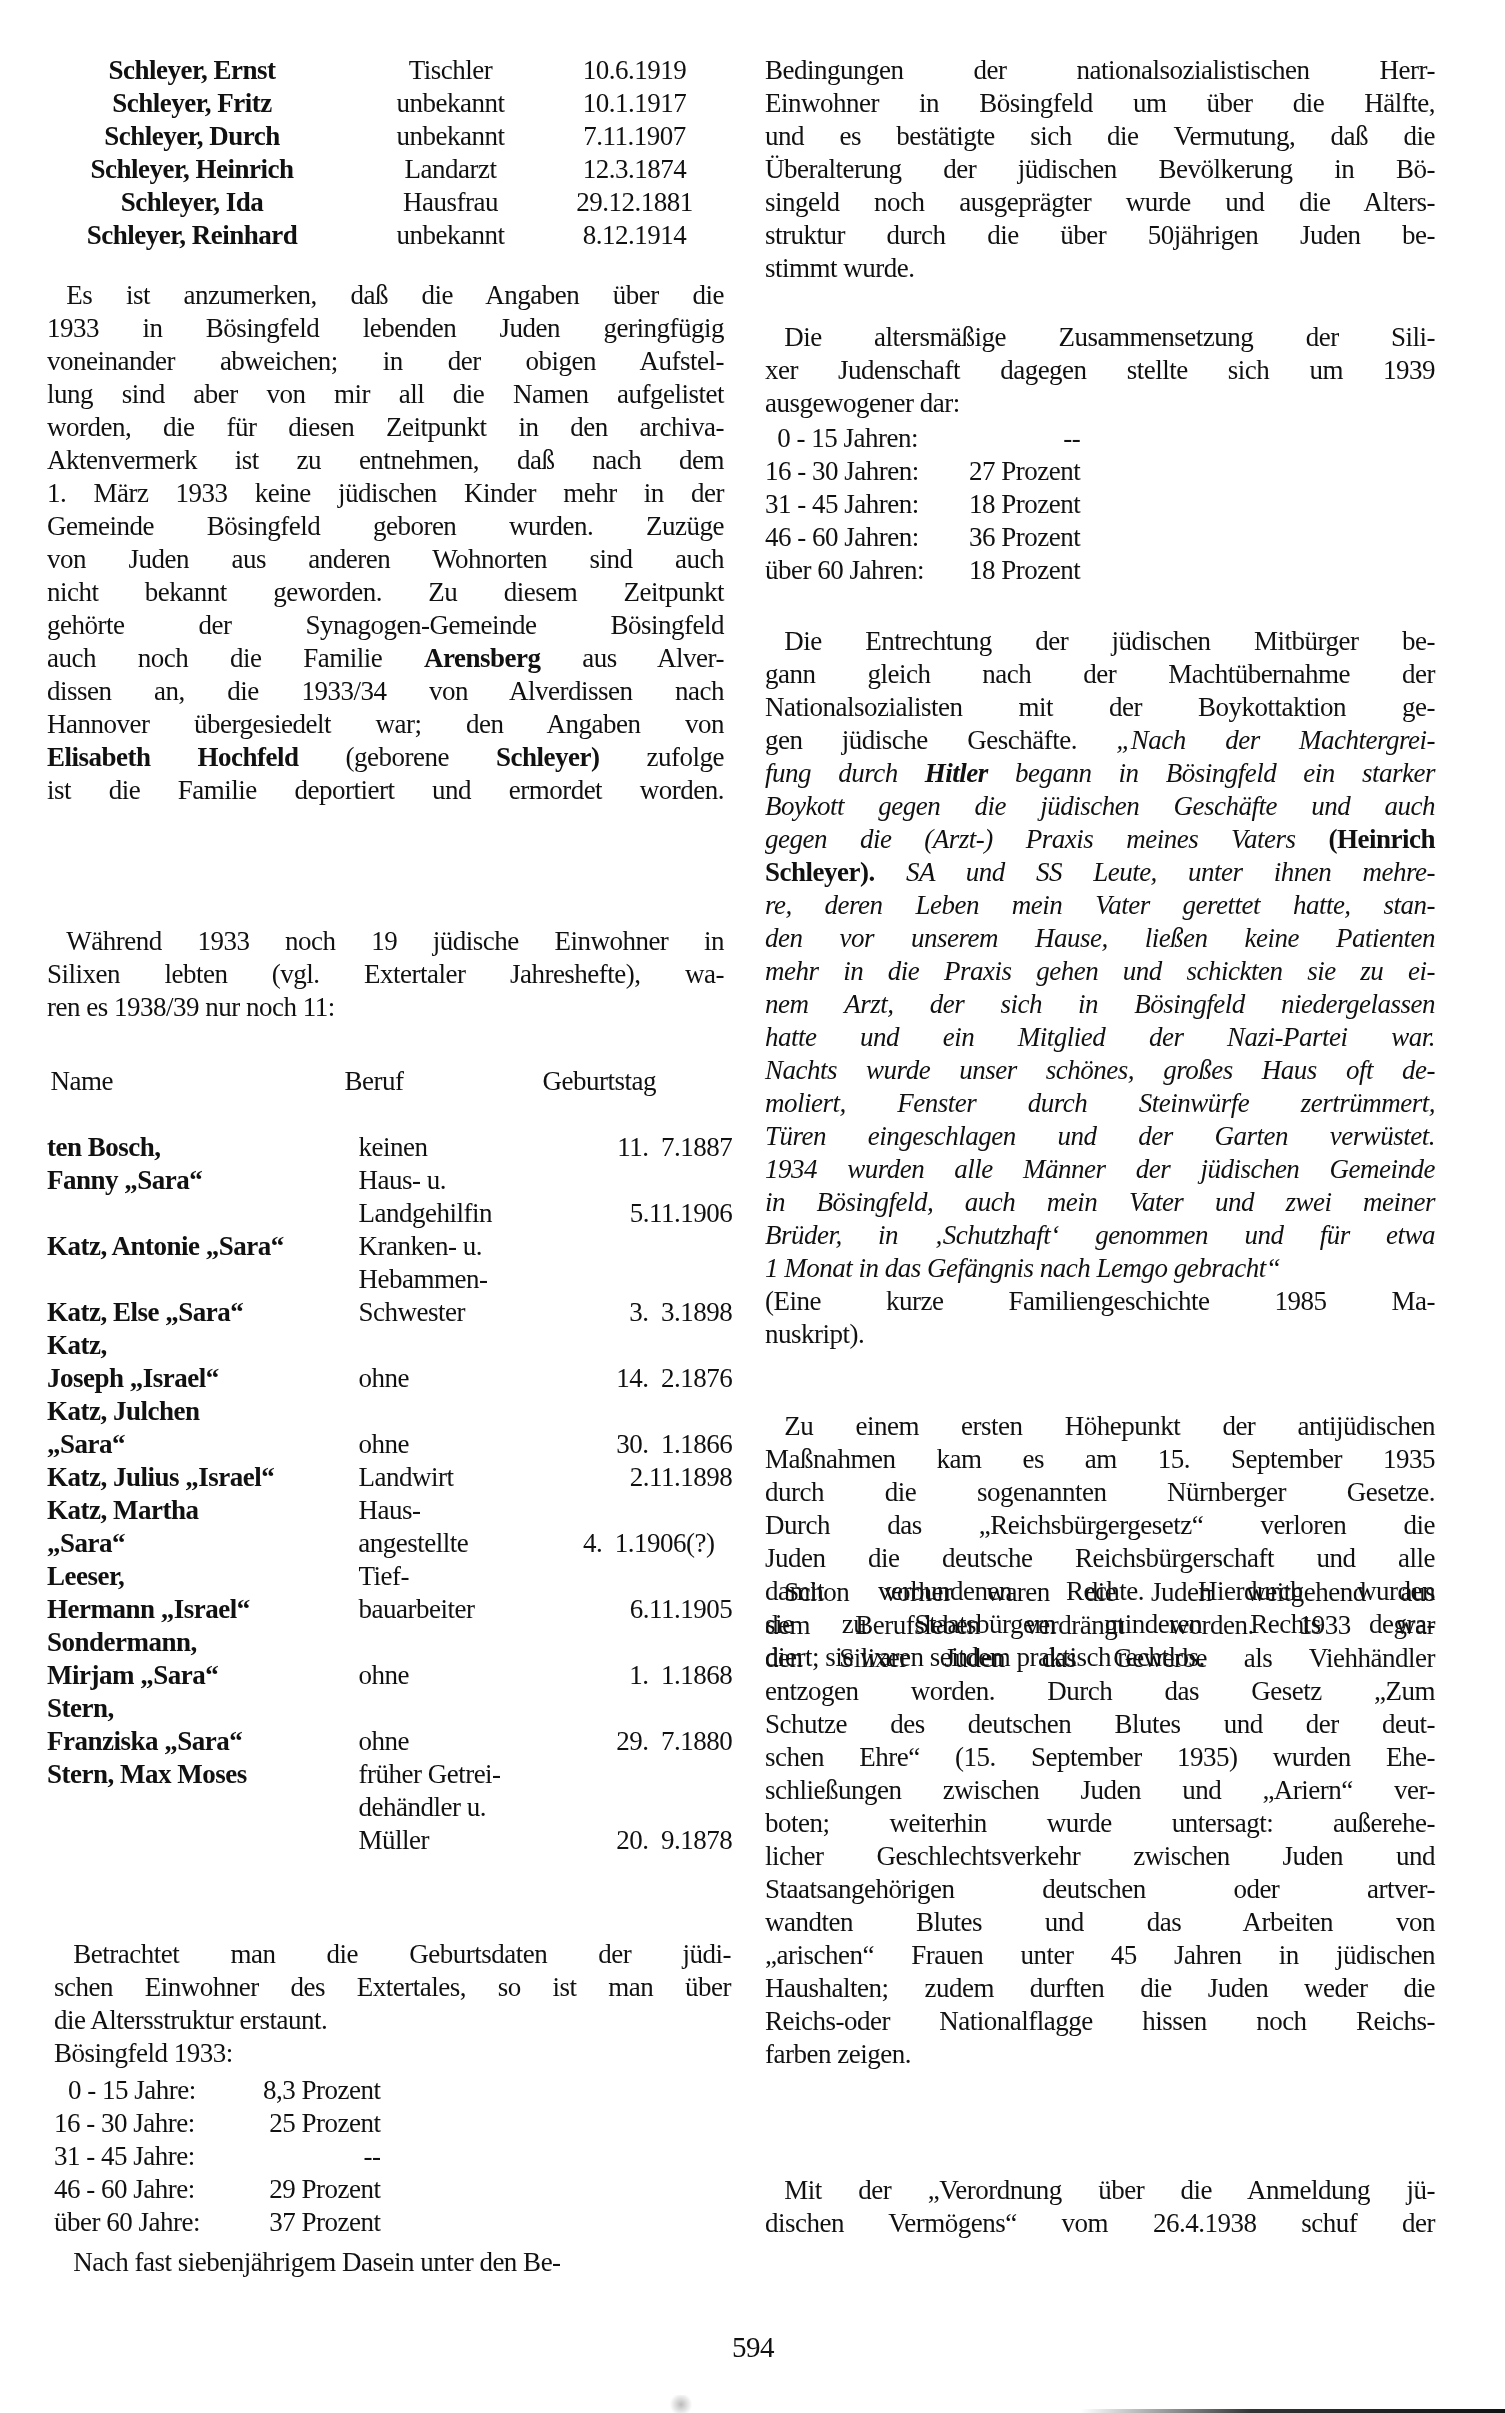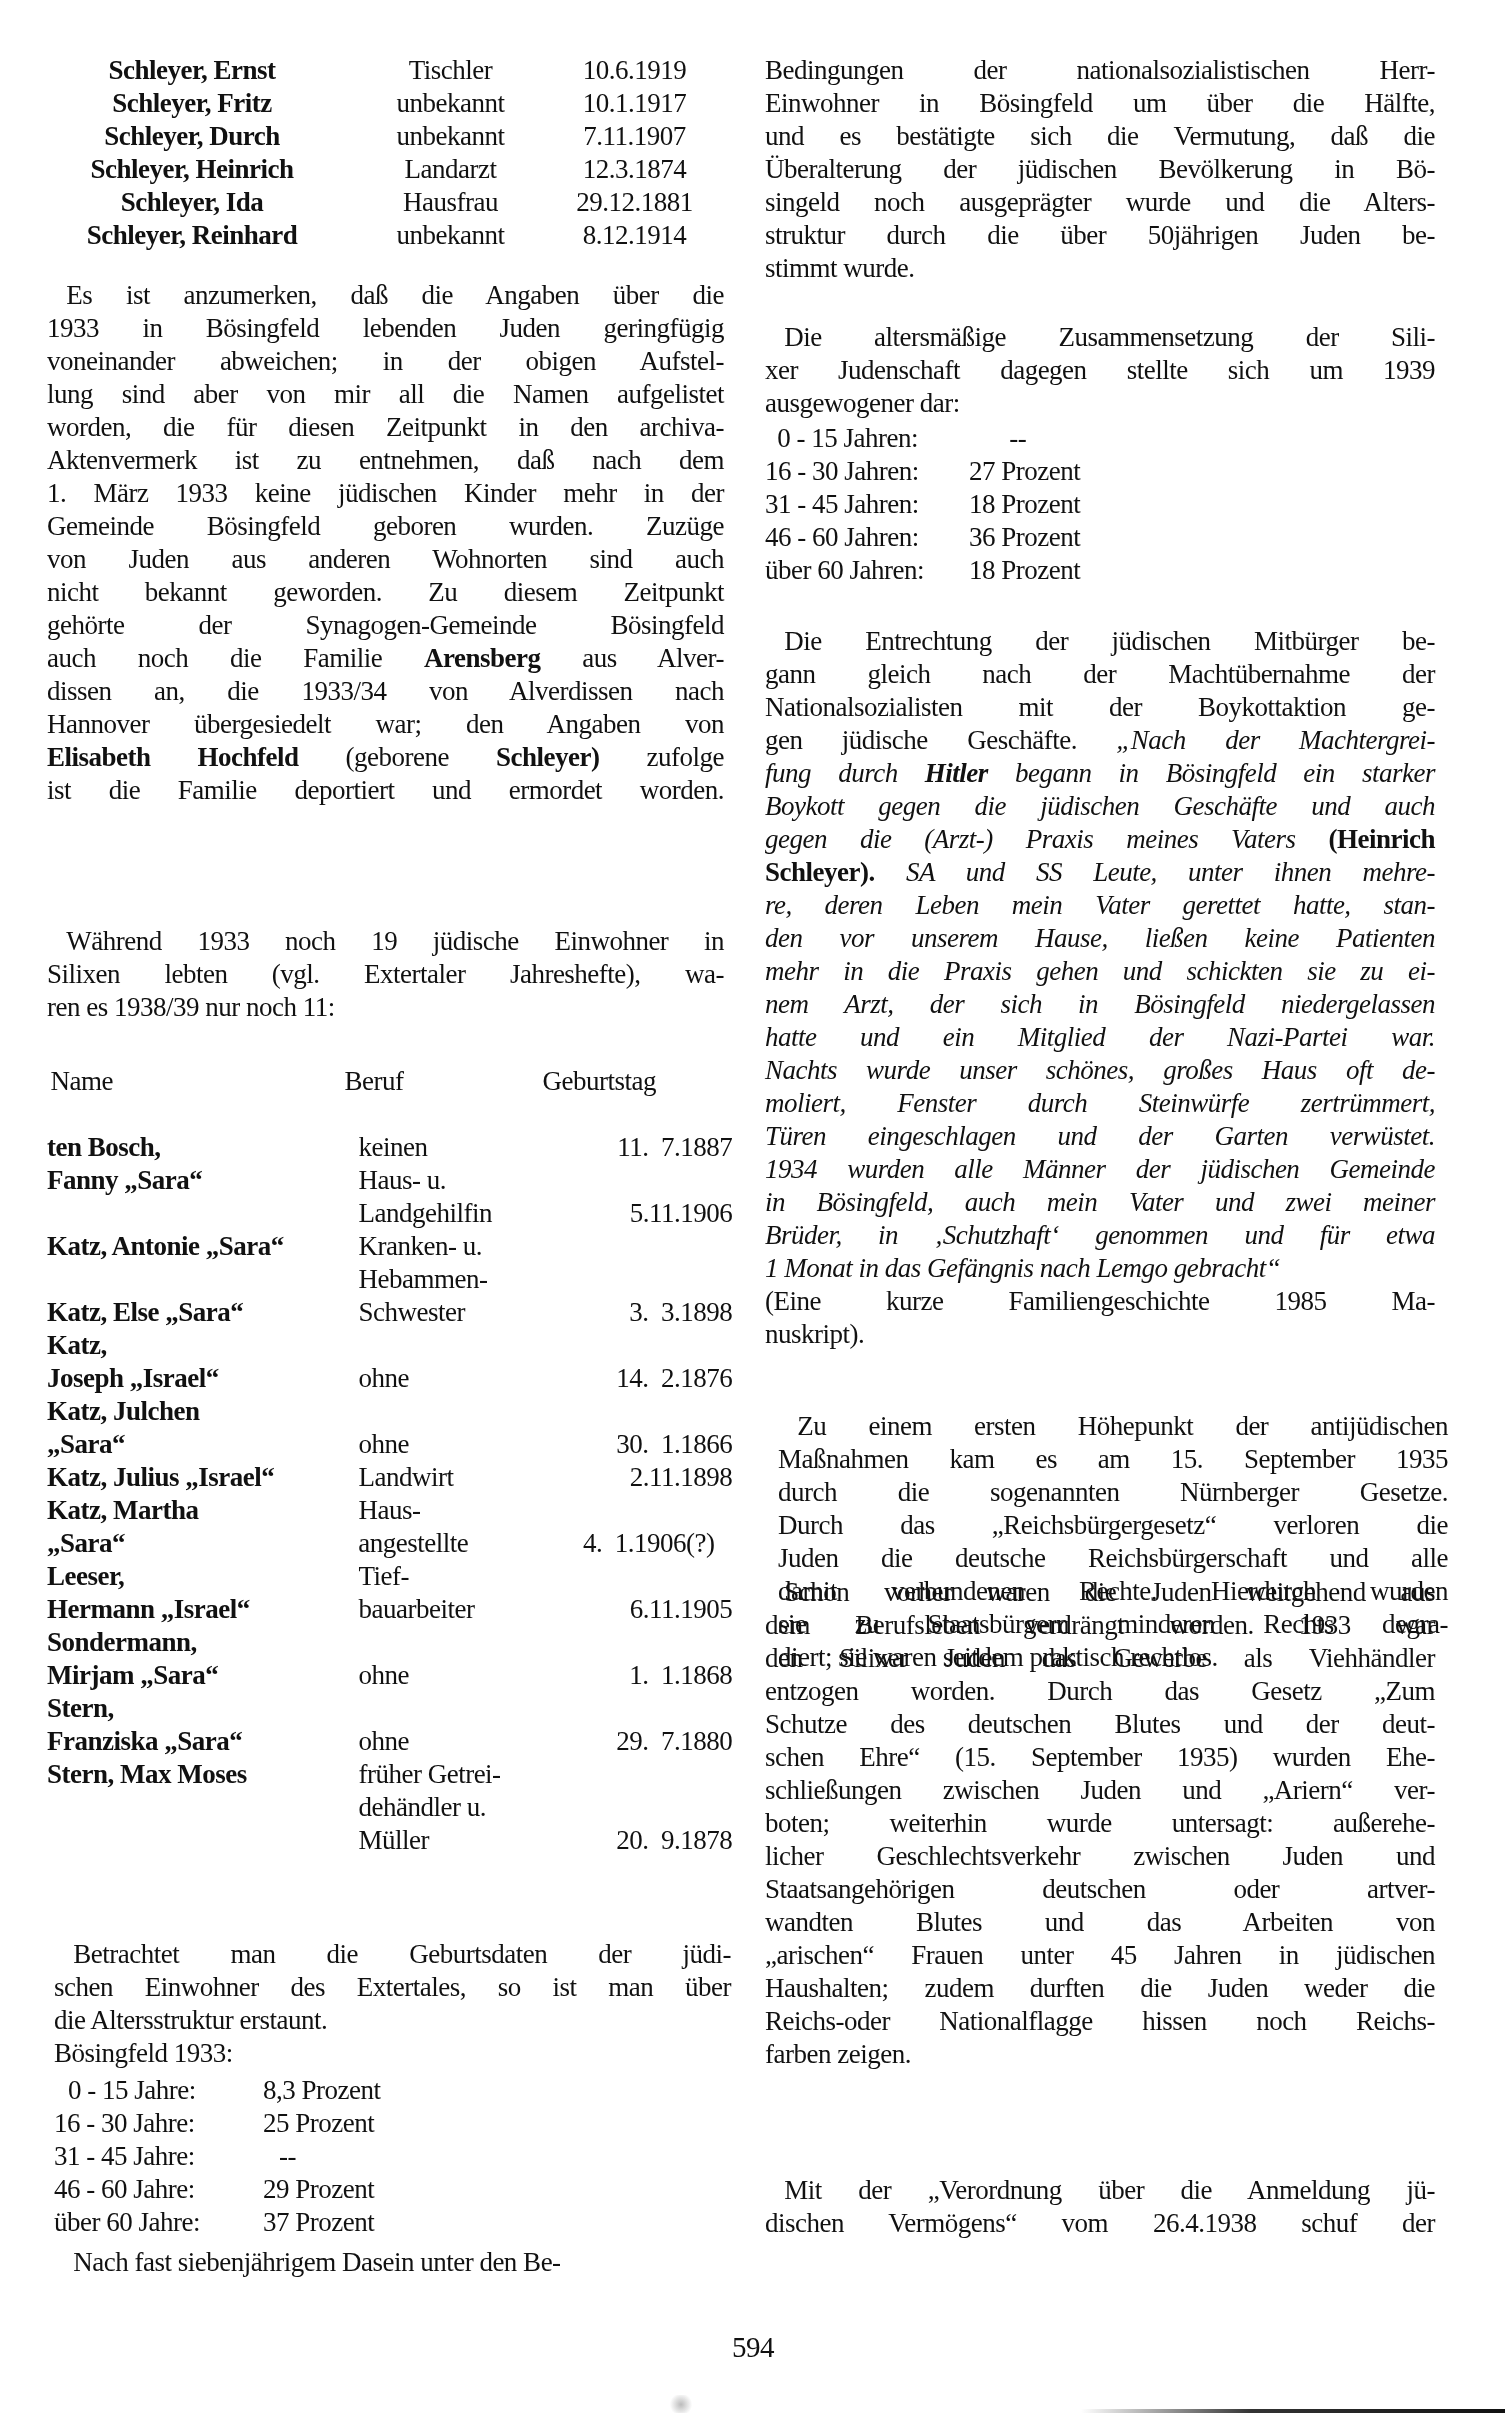--- a/index.html
+++ b/index.html
@@ -38,34 +38,34 @@
     .tbl2 .hdr span:nth-child(2) { width: 198px; }
     .tbl2 .hdr span:nth-child(3) { width: 176px; }
     .tbl2 .r { display: flex; height: 33px; }
     .tbl2 .n { width: 315px; font-weight: bold; }
     .tbl2 .b { width: 185px; }
     .tbl2 .d { width: 193px; text-align: right; padding-right: 8.8px; white-space: pre; }
     .tbl2 .d.q { text-align: left; padding-left: 42px; padding-right: 0; width: 160px; }
 
     .p3 { position: absolute; top: 1938px; left: 7px; width: 677px; }
     .age1 { position: absolute; top: 2074px; left: 7px; }
-    .age1 .r, .age2 .r { display: flex; height: 33px; }
+    .age1 .r, .age2 .r { display: flex; height: 33px; justify-content: space-between; }
     .age1 .a { width: 209px; }
     .age1 .a.pad { padding-left: 14px; width: 195px; }
     .age1 .v.dash { padding-left: 16px; }
     .p4 { position: absolute; top: 2246px; left: 7px; width: 677px; }
 
     .rp1 { position: absolute; top: 54px; left: 0; width: 670px; }
     .rp2 { position: absolute; top: 321px; left: 0; width: 670px; }
     .age2 { position: absolute; top: 422px; left: 0; }
     .age2 .a { width: 204px; }
     .age2 .a.pad { padding-left: 12.3px; width: 192px; }
     .age2 .v.dash { padding-left: 40px; }
     .rp3 { position: absolute; top: 625px; left: 0; width: 670px; }
-    .rp4 { position: absolute; top: 1410px; left: 13px; width: 670px; }
+    .rp4 { position: absolute; top: 1410px; left: 0; width: 670px; }
     .rp5 { position: absolute; top: 1576px; left: 0; width: 670px; }
     .rp6 { position: absolute; top: 2174px; left: 0; width: 670px; }
 
     .pagenum {
       position: absolute; top: 2331px; left: 0; width: 1506px; text-align: center;
       font-size: 29px; letter-spacing: -0.5px;
     }
     .scan-edge {
       position: absolute; left: 1081px; top: 2409px; width: 425px; height: 4.4px;
       background: linear-gradient(to right, #ffffff, #333333 40%, #111111);

